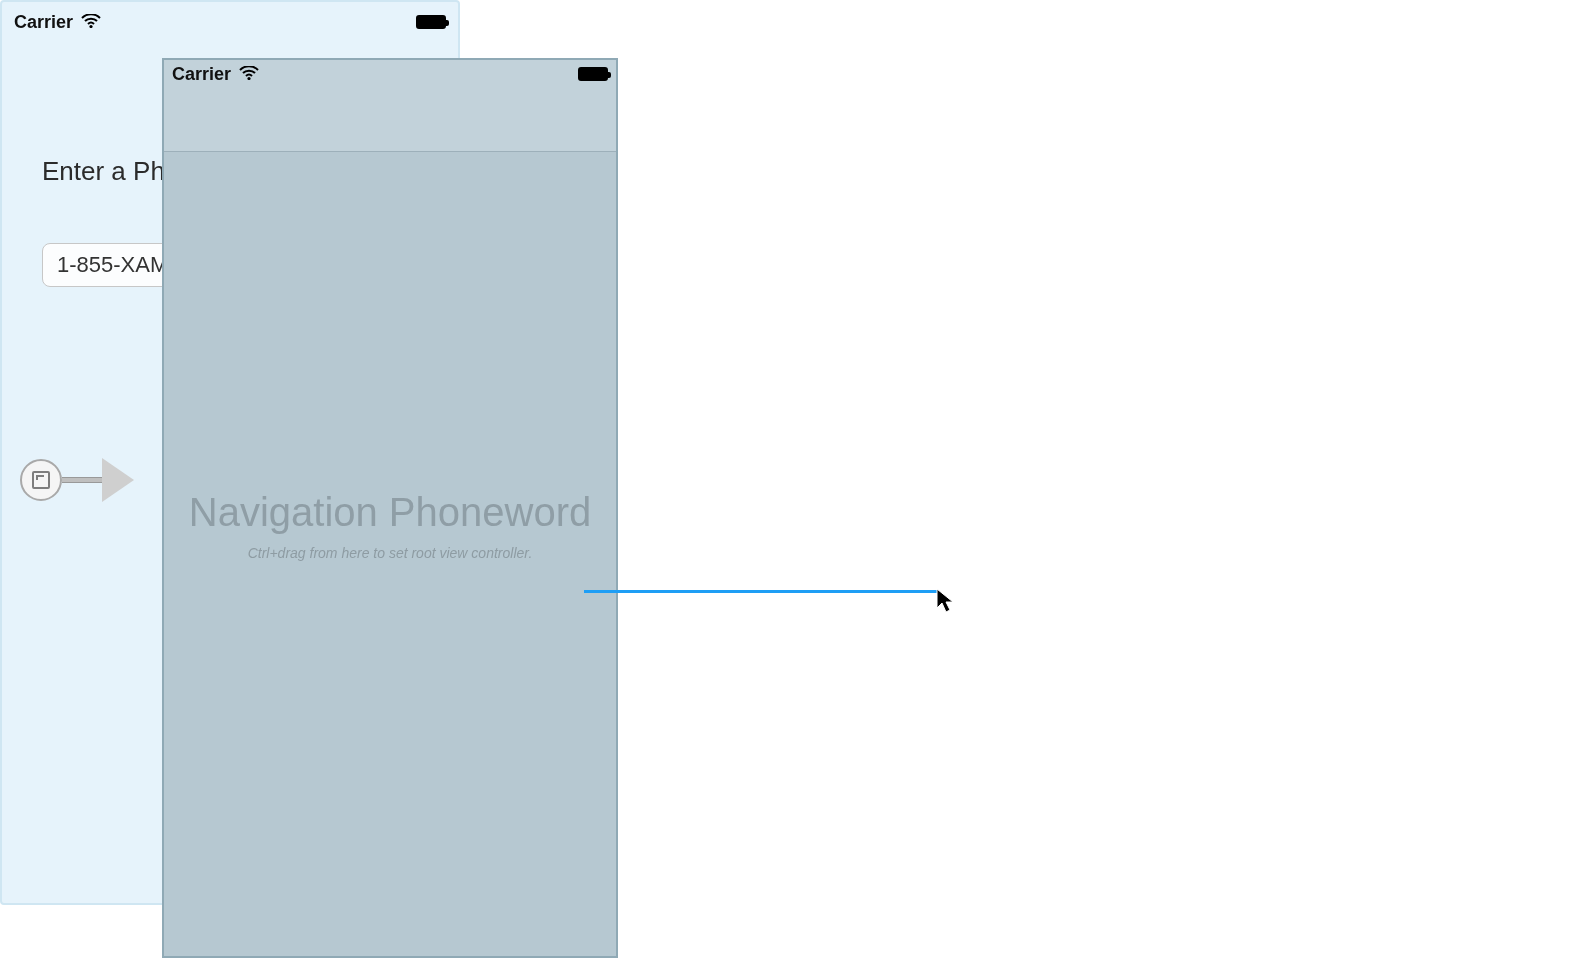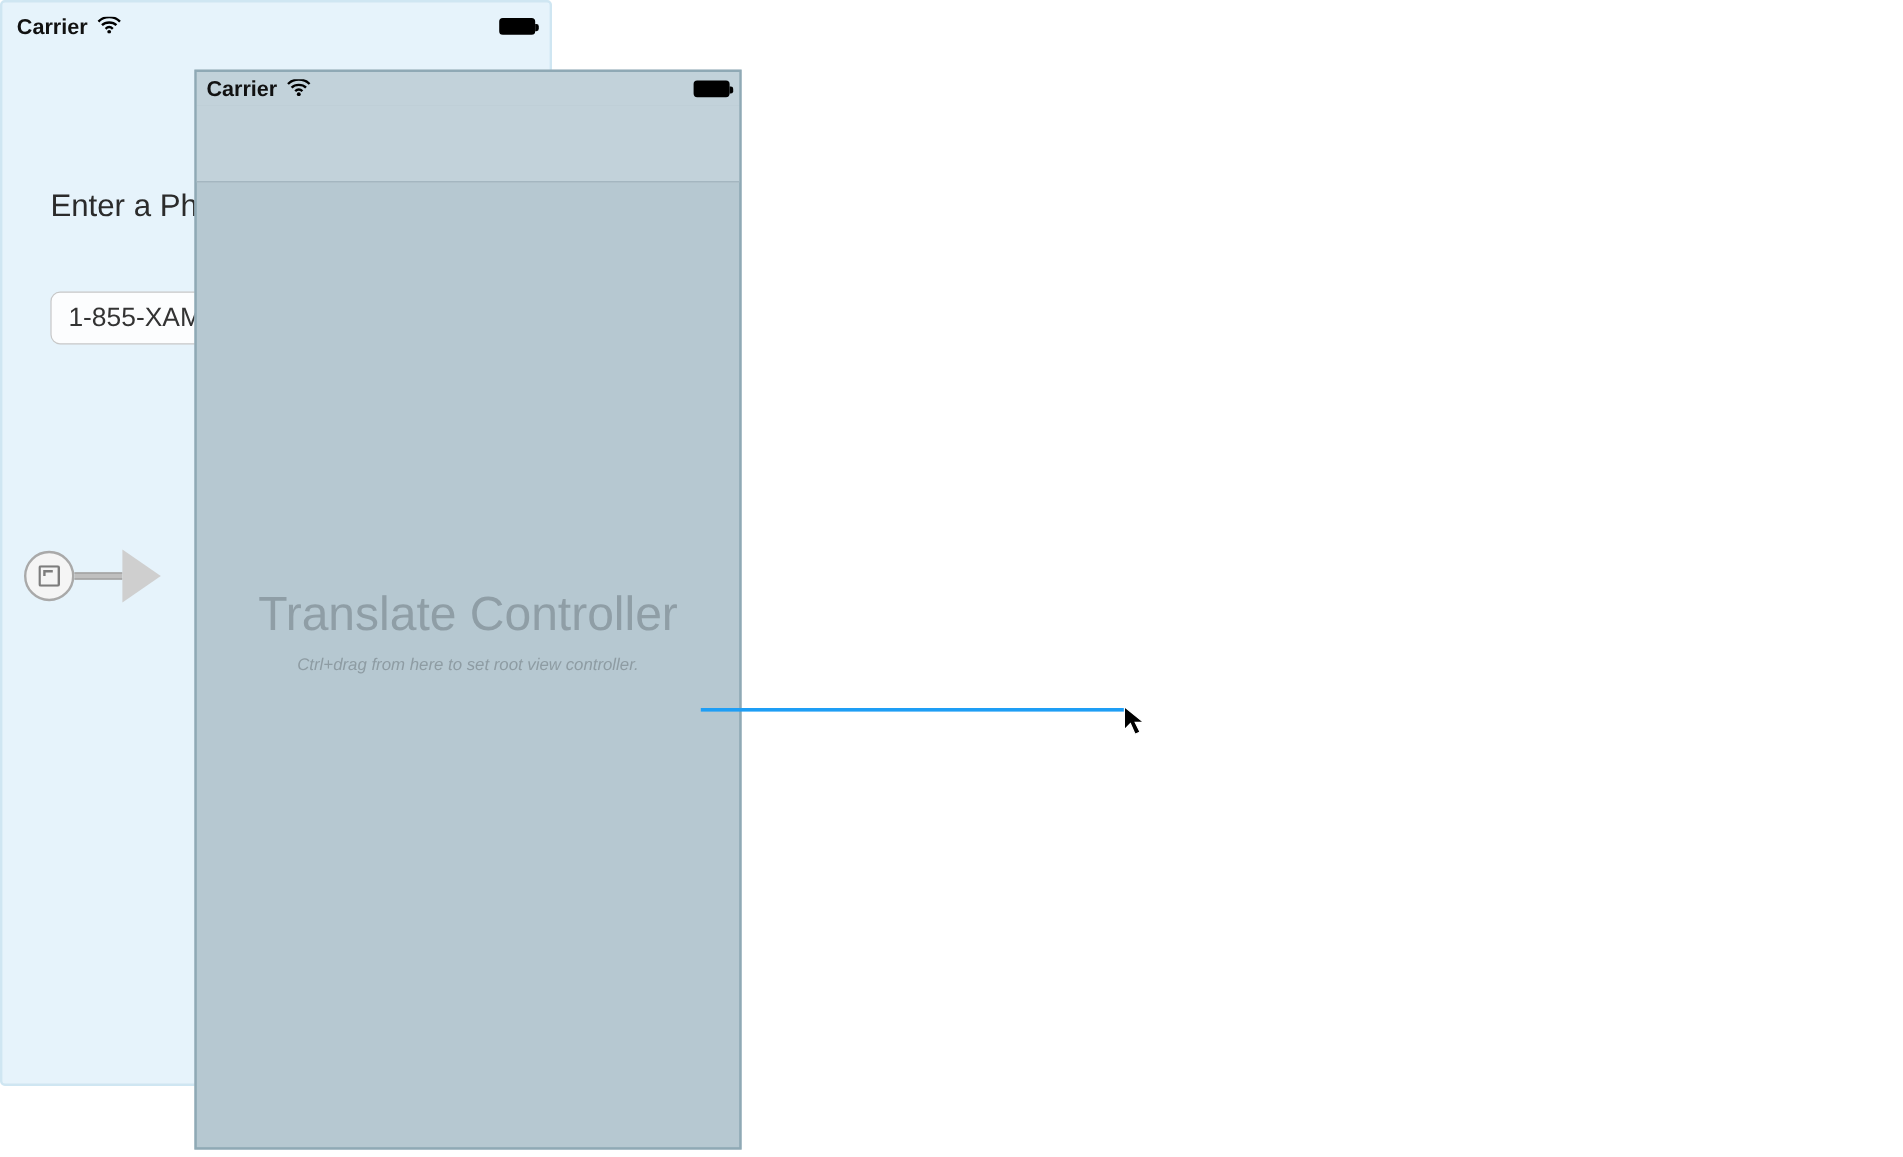--- a/index.html
+++ b/index.html
@@ -231,21 +231,21 @@
           <path d="M4 7 C7 4 13 4 16 7" stroke="#000" stroke-width="2" fill="none"></path>
           <path d="M7 10 C9 8 11 8 13 10" stroke="#000" stroke-width="2" fill="none"></path>
           <circle cx="10" cy="12.5" r="1.6" fill="#000"></circle>
         </svg>
       </span>
     </div>
     <div class="battery-icon"></div>
   </div>
   <div class="nav-bar-area"></div>
   <div class="nav-center">
-    <div class="nav-title">Translate Controller</div>
+    <div class="nav-title">Navigation Phoneword</div>
     <div class="nav-sub">Ctrl+drag from here to set root view controller.</div>
   </div>
 </div>
 
 <div class="scene-vc">
   <div class="status-bar">
     <div class="left-group">
       <span>Carrier</span>
       <span class="wifi-icon">
         <svg width="20" height="14" viewBox="0 0 20 14">

